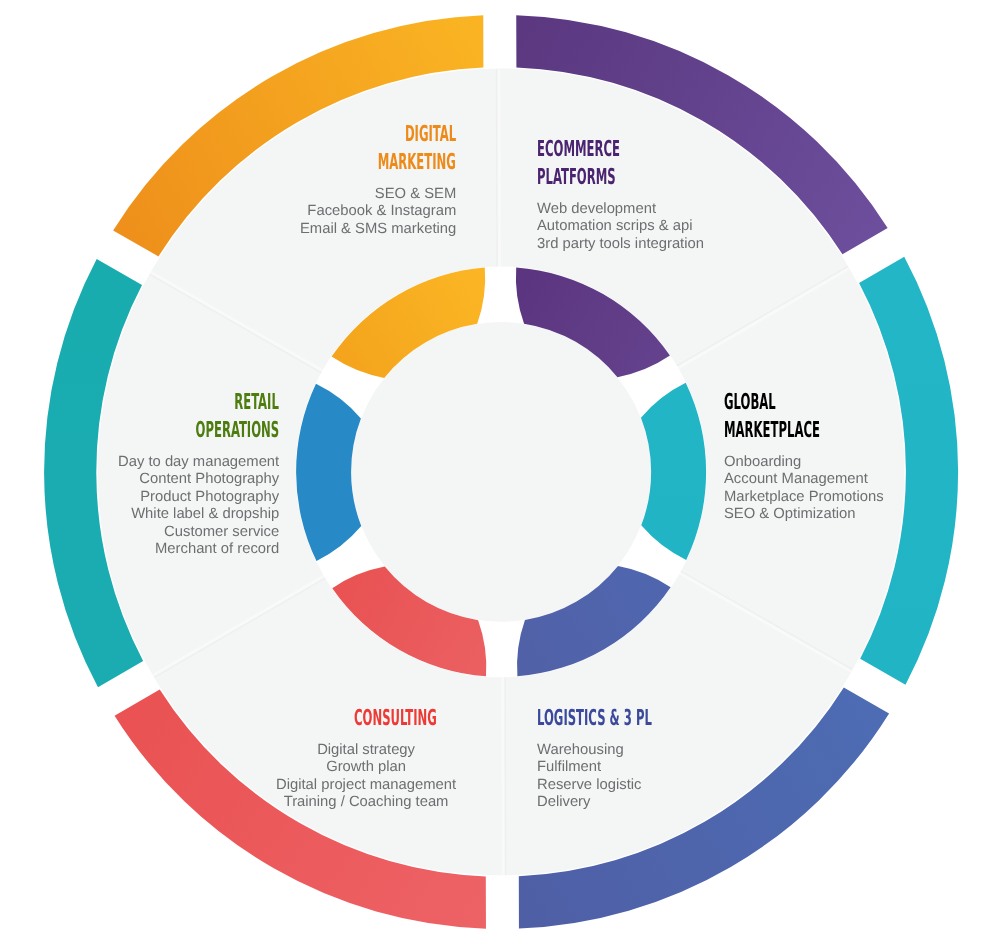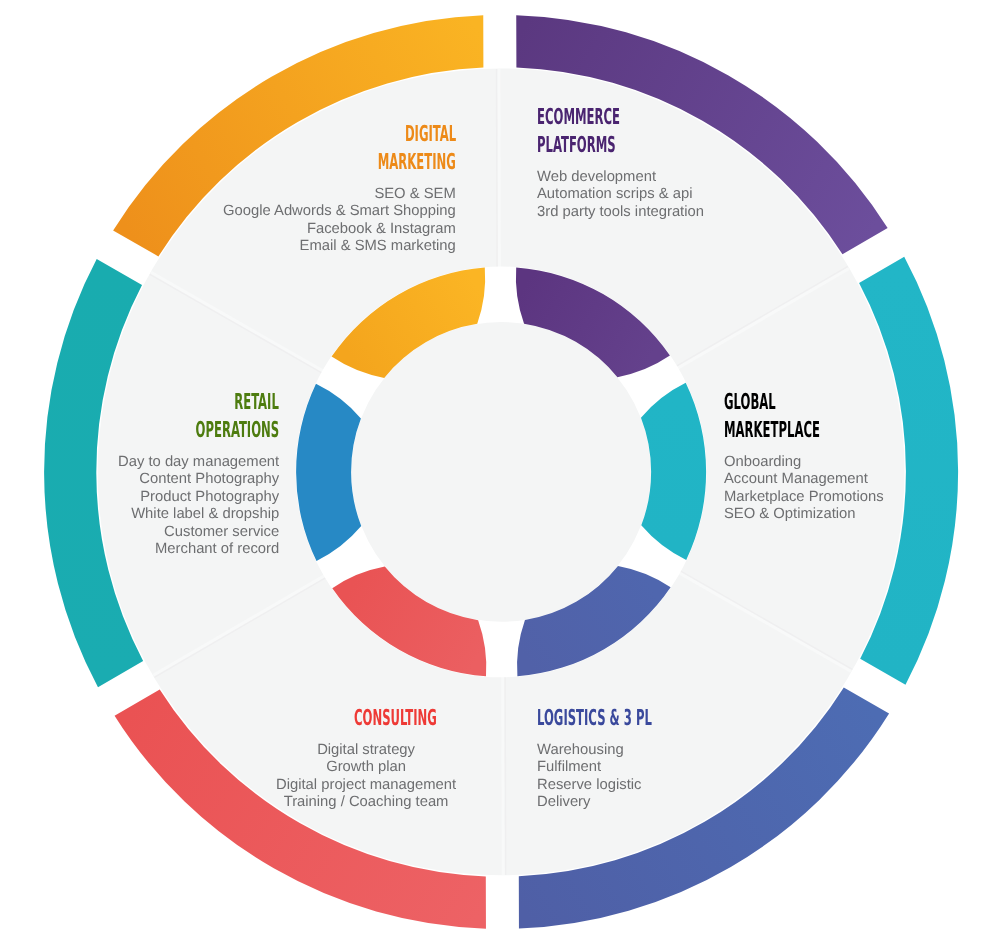--- a/index.html
+++ b/index.html
@@ -127,27 +127,26 @@
   </g>
 </svg>
 
 <div class="block right" style="right:544px;top:120.7px;">
   <div class="seg-title" style="color: rgb(237, 138, 24);">
     <span class="ln"><span>DIGITAL</span></span>
     <span class="ln"><span>MARKETING</span></span>
   </div>
   <div class="seg-body" style="margin-top:9.1px;">
     <span class="ln">SEO &amp; SEM</span>
-    <span class="ln">Google Adwords &amp; Smart Shopping</span>
     <span class="ln">Facebook &amp; Instagram</span>
     <span class="ln">Email &amp; SMS marketing</span>
   </div>
 </div>
 
-<div class="block left" style="left:537px;top:104px;">
+<div class="block left" style="left:537px;top:136px;">
   <div class="seg-title" style="color: rgb(74, 36, 112);">
     <span class="ln"><span>ECOMMERCE</span></span>
     <span class="ln"><span>PLATFORMS</span></span>
   </div>
   <div class="seg-body" style="margin-top:9.1px;">
     <span class="ln">Web development</span>
     <span class="ln">Automation scrips &amp; api</span>
     <span class="ln">3rd party tools integration</span>
   </div>
 </div>

